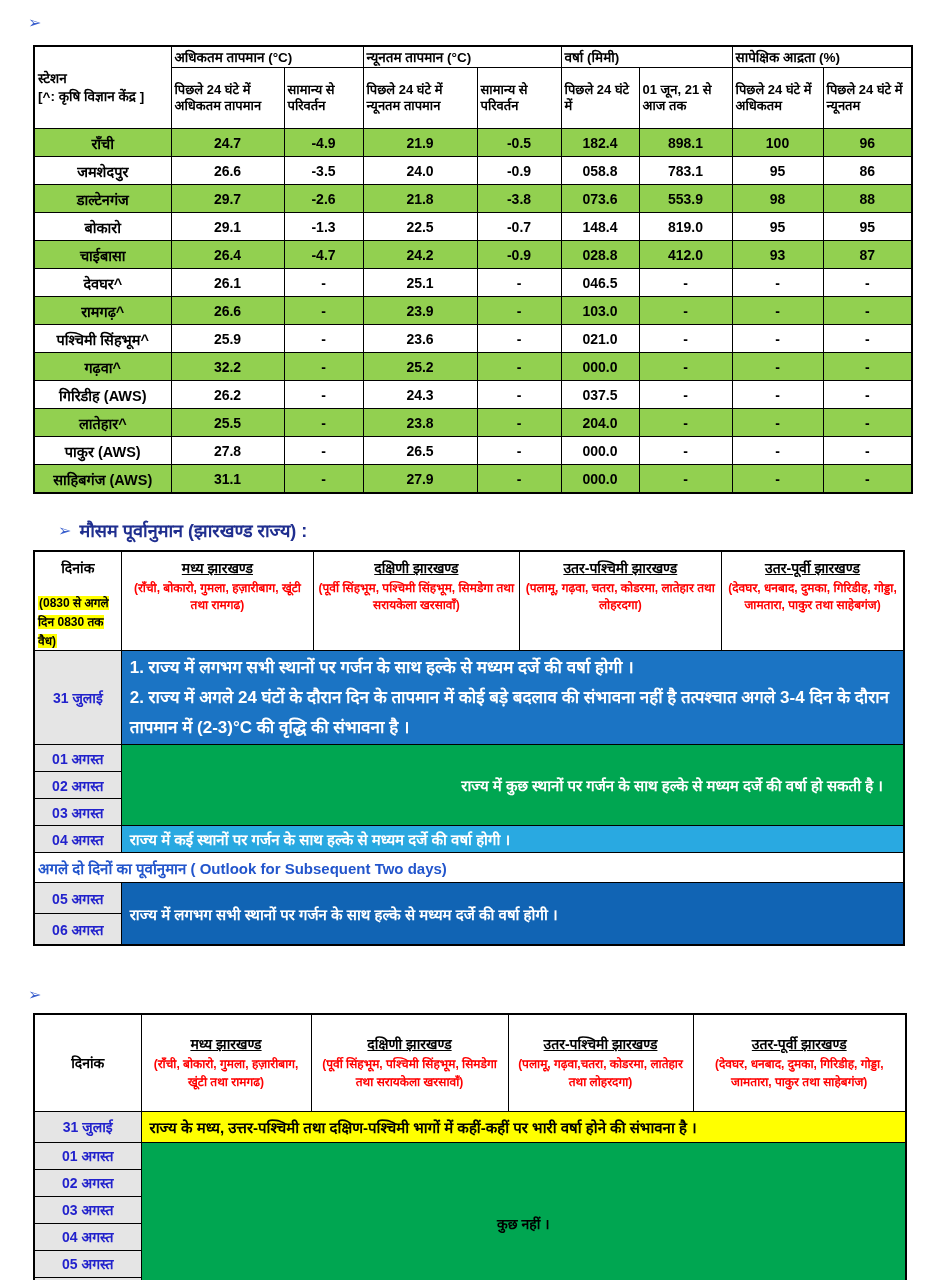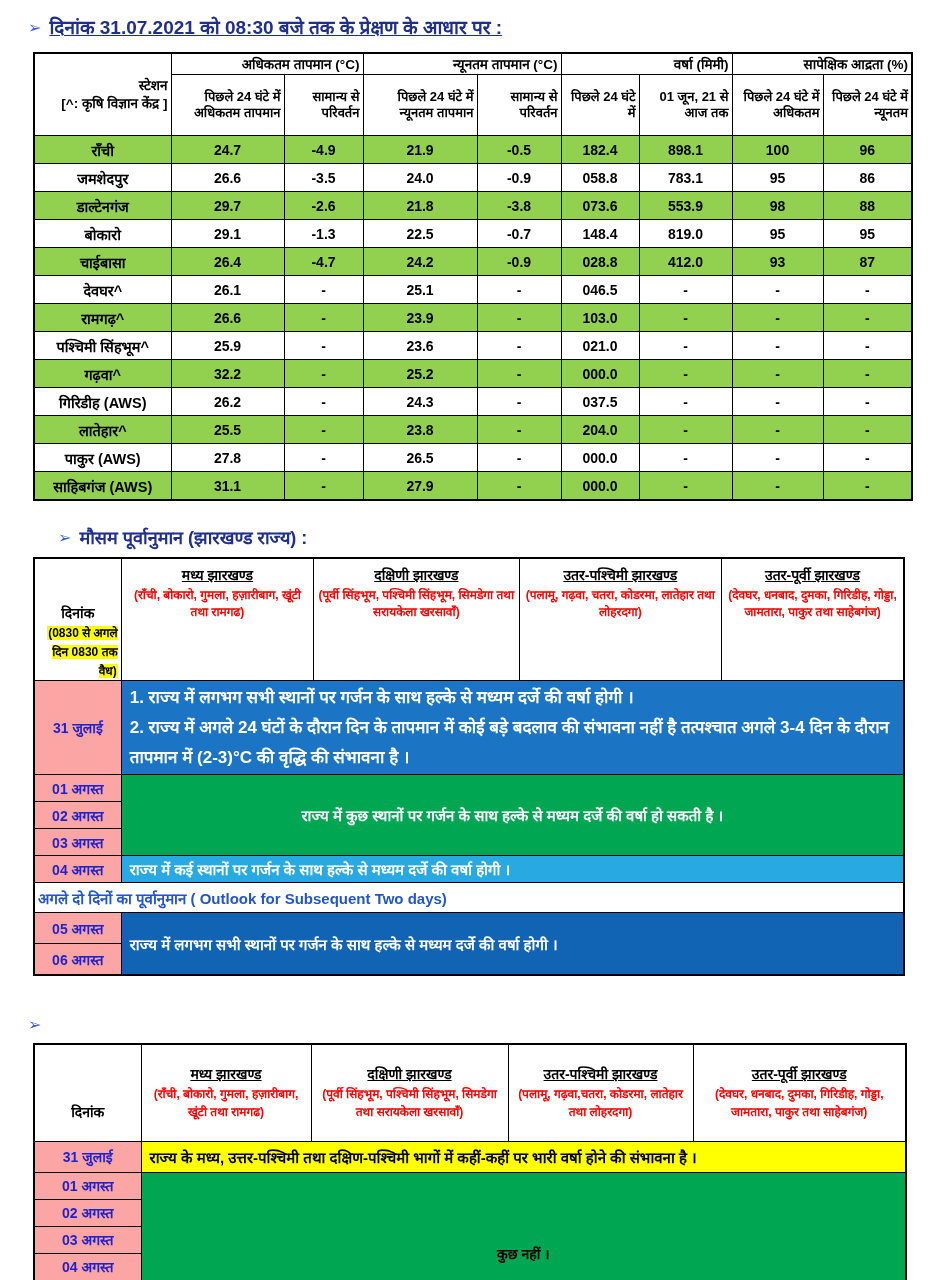--- a/index.html
+++ b/index.html
@@ -14,64 +14,63 @@
   .h3{margin:40px 0 8px 28px;font-size:18px;color:#1F2E8F;}
   .bullet{color:#3A5FCD;font-size:16px;transform:translateY(-1px);}
 
   
   table{border-collapse:collapse;table-layout:fixed;margin-left:33px;}
   th,td{border:1px solid #000;padding:0 3px;overflow:hidden;}
   table{border:2px solid #000;}
 
   
   .obs{width:878px;margin-top:12px;}
-  .obs th{font-size:13px;font-weight:bold;text-align:right;background:#fff;margin-top:8px;}
+  .obs th{font-size:13px;font-weight:bold;text-align:left;background:#fff;margin-top:8px;}
   .obs .ghr th{height:20px;font-size:13.5px;}
   .obs .shr th{height:60px;line-height:1.25;}
   .obs td{height:27px;text-align:center;font-size:14px;font-weight:bold;}
   .obs .st{font-size:14.5px;}
   .obs tr.g td{background:#92D050;}
   .obs .stationh{font-size:14px;line-height:1.3;}
 
   
   .rt{font-weight:bold;text-decoration:underline;font-size:14px;text-align:center;color:#000;}
   .rd{color:#FF0000;font-size:12px;font-weight:bold;text-align:center;line-height:1.45;margin-top:3px;}
-  td.date{color:#2222CC;font-weight:bold;font-size:14px;text-align:center;background:#fca5a5;}
+  td.date{color:#2222CC;font-weight:bold;font-size:14px;text-align:center;background:#e5e5e5;}
 
   .fc{width:872px;}
   .fc th{vertical-align:top;padding-top:6px;background:#fff;}
   .fc .fhr th{height:86px;}
-  .dk{font-weight:bold;font-size:14px;text-align:center;color:#000;margin-top:38px;}
-  .valid{margin-top:1px;text-align:right;}
+  .dk{font-weight:bold;font-size:14px;text-align:center;color:#000;}
+  .valid{margin-top:16px;text-align:left;}
   .valid span{background:#FFFF00;font-size:12px;font-weight:bold;line-height:1.5;padding:0 1px;}
   .fc .r31{height:84px;}
   .fc .blueb{background:#1B74C4;color:#fff;font-weight:bold;font-size:17px;line-height:1.75;padding:2px 8px;text-align:left;vertical-align:middle;}
   .fc .raug{height:27px;}
-  .fc .greenb{background:#00A651;color:#fff;font-weight:bold;font-size:15px;padding:0 20px;text-align:center;vertical-align:middle;}
+  .fc .greenb{background:#00A651;color:#fff;font-weight:bold;font-size:15px;padding:0 20px;text-align:right;vertical-align:middle;}
   .fc .cyanb{background:#29A9E1;color:#fff;font-weight:bold;font-size:15px;padding:0 8px;text-align:left;}
   .fc .outlook td{height:29px;text-align:left;color:#2255CC;font-weight:bold;font-size:15px;background:#fff;}
   .fc .r56{height:31px;}
   .fc .dblueb{background:#1164B4;color:#fff;font-weight:bold;font-size:15px;padding:0 8px;text-align:left;vertical-align:middle;}
 
   .wt{width:872px;}
   .wt th{vertical-align:middle;background:#fff;}
   .wt .whr th{height:96px;}
   .wt .y31{height:31px;}
   .wt .yellowb{background:#FFFF00;color:#000;font-weight:bold;font-size:15px;padding:0 8px;text-align:left;}
   .wt .waug{height:27px;}
   .wt .greenbig{background:#00A651;color:#000;font-weight:bold;font-size:14px;text-align:center;vertical-align:middle;}
 </style>
 </head>
 <body>
 
 <div class="page">
 
   <div class="hline h1">
     <span class="bullet">➢</span>
-    <span class="htext">दिनांक 31.07.2021 को 08:30 बजे तक के प्रेक्षण के आधार पर :</span>
   </div>
 
   <table class="obs">
     <colgroup>
       <col style="width:137px">
         <col style="width:113px">
         <col style="width:79px">
         <col style="width:114px">
         <col style="width:84px">
       <col style="width:78px">

